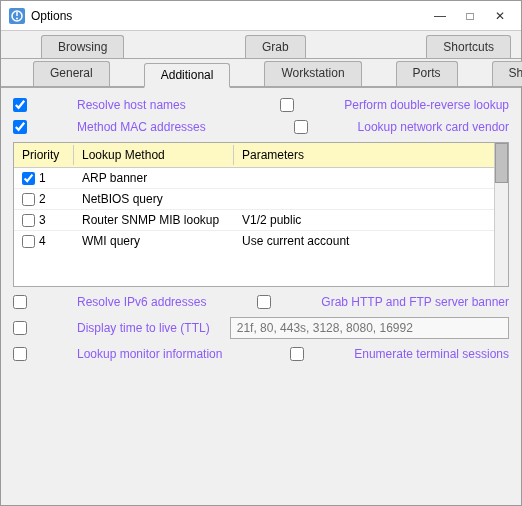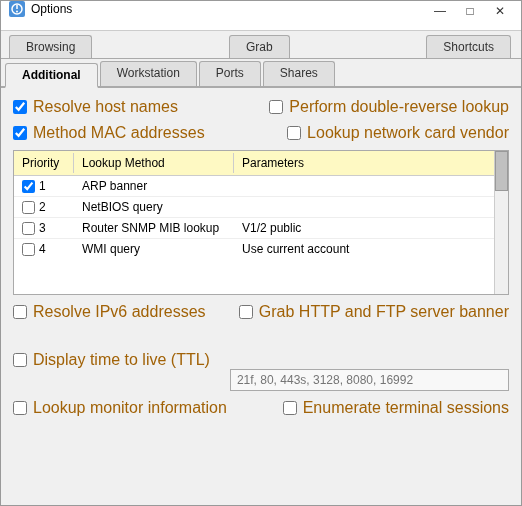--- a/index.html
+++ b/index.html
@@ -19,21 +19,21 @@
       height: 506px;
       background: #f0f0f0;
       border: 1px solid #999;
       display: flex;
       flex-direction: column;
     }
     .title-bar {
       background: #fff;
       height: 30px;
       display: flex;
-      align-items: flex-start;
+      align-items: center;
       justify-content: space-between;
       padding: 0 8px;
       border-bottom: 1px solid #ccc;
       flex-shrink: 0;
     }
     .title-bar-left {
       display: flex;
       align-items: center;
       gap: 6px;
     }
@@ -67,20 +67,21 @@
       justify-content: center;
       font-size: 12px;
       color: #333;
     }
 
     
     .tab-row {
       display: flex;
       background: #f0f0f0;
       flex-shrink: 0;
+      gap: 32px;
     }
     .tab-row-1 {
       border-bottom: 1px solid #aaa;
       padding-top: 4px;
     }
     .tab-row-2 {
       border-bottom: 2px solid #aaa;
       padding-top: 2px;
     }
     .tab {
@@ -90,21 +91,21 @@
       background: #e0e0e0;
       cursor: pointer;
       margin-right: 2px;
       border-radius: 3px 3px 0 0;
       color: #333;
       font-size: 12px;
     }
     .tab.active {
       background: #f0f0f0;
       border-bottom: 1px solid #f0f0f0;
-      font-weight: bold;
+      font-weight: normal;
       color: #000;
       z-index: 1;
       position: relative;
       bottom: -1px;
     }
     .tab-row-2 .tab.active {
       bottom: -2px;
       border-bottom: 2px solid #f0f0f0;
     }
 
@@ -124,22 +125,23 @@
       align-items: center;
       gap: 6px;
     }
     .checkbox-row input[type="checkbox"] {
       width: 14px;
       height: 14px;
       margin: 0;
       cursor: pointer;
     }
     .checkbox-label {
-      font-size: 16px;
-      color: #a16207;
+      font-size: 12px;
+      color: #8b5cf6;
+      margin-left: 44px;
     }
     .two-col {
       display: flex;
       justify-content: space-between;
       align-items: center;
     }
     .two-col .left, .two-col .right {
       display: flex;
       align-items: center;
       gap: 6px;
@@ -244,21 +246,20 @@
     }
 
     
     .text-input {
       padding: 3px 6px;
       border: 1px solid #aaa;
       background: #f8f8f8;
       font-size: 12px;
       color: #aaa;
       width: 100%;
-      margin-top: 40px;
     }
   </style>
 </head>
 <body>
 
 <div class="window">
 
   <div class="title-bar">
     <div class="title-bar-left">
       <div class="title-icon">
@@ -283,20 +284,21 @@
     <div style="flex:1; display:flex; justify-content:center; align-items:flex-end; padding-bottom:0">
       <div class="tab">Grab</div>
     </div>
     <div style="display:flex; justify-content:flex-end; align-items:flex-end; margin-right:8px">
       <div class="tab">Shortcuts</div>
     </div>
   </div>
 
   <div class="tab-row tab-row-2">
     <div style="width:4px"></div>
+    <div class="tab">General</div>
     <div class="tab active">Additional</div>
     <div class="tab">Workstation</div>
     <div class="tab">Ports</div>
     <div class="tab">Shares</div>
   </div>
 
   <div class="content">
 
     <div class="two-col">
       <div class="left checkbox-row">

